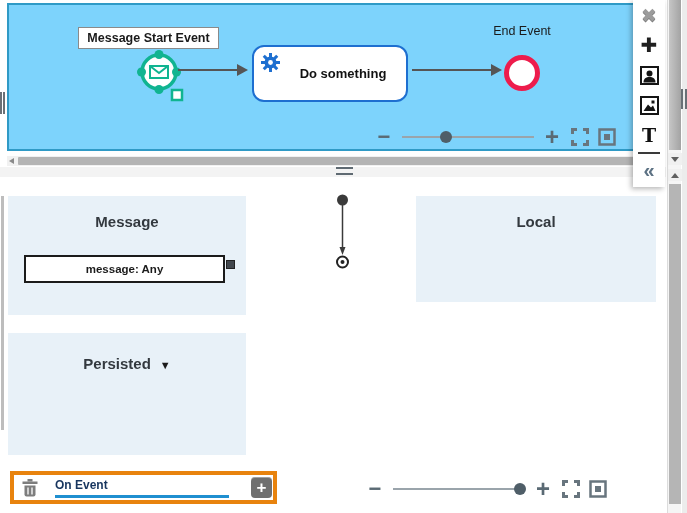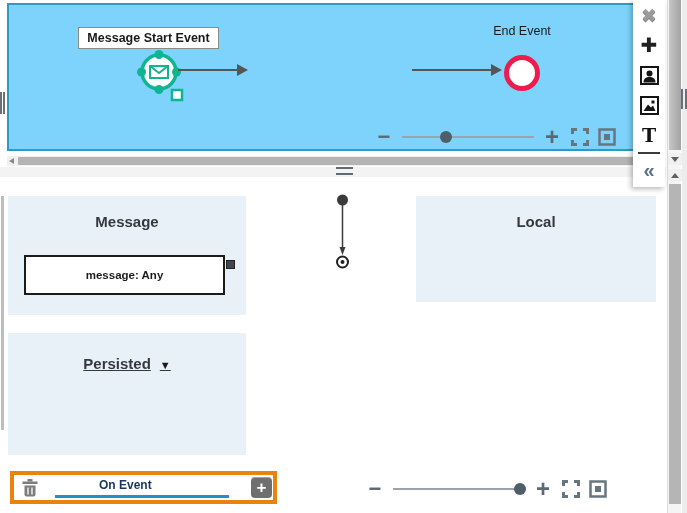--- a/index.html
+++ b/index.html
@@ -77,40 +77,40 @@
   .glyph-add{font-size:20px;color:#1f1f1f;}
   .glyph-text{font-family:"DejaVu Serif",serif;font-size:19px;font-weight:bold;color:#111;line-height:1;}
   .tool-divider{width:22px;border-top:2px solid #3a3a3a;margin:2px 0 1px 0;}
   .glyph-collapse{font-size:20px;font-weight:bold;color:#5d7284;line-height:1;}
   
   .panel{position:absolute;background:var(--panel-light-blue,#e8f1f8);}
   .panel-title{margin-top:17px;text-align:center;font-size:15px;font-weight:bold;color:#33393f;}
   .panel.message{left:8px;top:196px;width:238px;height:119px;}
   .panel.local{left:416px;top:196px;width:240px;height:106px;}
   .panel.persisted{left:8px;top:333px;width:238px;height:122px;}
-  .panel.persisted .panel-title{margin-top:22px;text-decoration:underline;}
+  .panel.persisted .panel-title{margin-top:22px;}
   .caret{font-size:11px;margin-left:9px;color:#1b1b1b;}
   .var-box{
-    position:absolute;left:24px;top:255px;width:201px;height:40px;background:#fff;
+    position:absolute;left:24px;top:255px;width:201px;height:28px;background:#fff;
     border:2px solid #1b1b1b;display:flex;align-items:center;justify-content:center;
     font-size:11.5px;font-weight:bold;color:#1b1b1b;
   }
   .var-port{position:absolute;right:-12px;top:3px;width:9px;height:9px;background:#41474d;border:1px solid #222;}
   .map-connector{position:absolute;left:330px;top:192px;}
   
   .on-event-bar{
     position:absolute;left:10px;top:471px;width:267px;height:33px;background:#fff;
     border:4px solid var(--highlight-orange,#e8830e);display:flex;align-items:center;
   }
   .trash-btn{margin-left:8px;display:flex;align-items:center;cursor:pointer;}
   .tab-name-field{
     margin-left:17px;width:174px;height:21px;display:flex;align-items:flex-end;
     border-bottom:3px solid var(--tab-underline-blue,#1f8fd0);cursor:text;
   }
-  .tab-name-field span{font-size:12px;font-weight:bold;color:var(--tab-text-navy,#17355e);padding-bottom:3px;margin-left:44px;}
+  .tab-name-field span{font-size:12px;font-weight:bold;color:var(--tab-text-navy,#17355e);padding-bottom:3px;}
   .add-tab-btn{
     margin-left:auto;margin-right:1px;width:21px;height:21px;border:none;border-radius:4px;
     background:#6f6f6f;color:#fff;font-size:17px;font-weight:bold;line-height:19px;text-align:center;
     padding:0;cursor:pointer;box-shadow:inset 0 1px 0 rgba(255,255,255,.35);
   }
 </style>
 </head>
 <body>
 
 <div class="stage">
@@ -134,20 +134,39 @@
         <circle cx="43.5" cy="27" r="4.5"></circle>
       </g>
       <rect x="39" y="45" width="10" height="10" fill="#fff" stroke="var(--start-event-teal,#10b491)" stroke-width="2.5"></rect>
     </svg>
 
     <svg class="flow-arrow" style="left:169px;top:58px" width="70" height="14" viewBox="0 0 70 14">
       <line x1="0" y1="7" x2="59" y2="7" stroke="#555" stroke-width="2"></line>
       <polygon points="59,1 70,7 59,13" fill="#555"></polygon>
     </svg>
 
+    <div class="task-node">
+      <svg class="gear-icon" width="19" height="19" viewBox="0 0 19 19">
+        <g fill="var(--task-blue,#1e6fd0)">
+          <circle cx="9.5" cy="9.5" r="6"></circle>
+          <g>
+            <rect x="8" y="0" width="3" height="5"></rect>
+            <rect x="8" y="14" width="3" height="5"></rect>
+            <rect x="0" y="8" width="5" height="3"></rect>
+            <rect x="14" y="8" width="5" height="3"></rect>
+            <rect x="8" y="0" width="3" height="5" transform="rotate(45 9.5 9.5)"></rect>
+            <rect x="8" y="14" width="3" height="5" transform="rotate(45 9.5 9.5)"></rect>
+            <rect x="0" y="8" width="5" height="3" transform="rotate(45 9.5 9.5)"></rect>
+            <rect x="14" y="8" width="5" height="3" transform="rotate(45 9.5 9.5)"></rect>
+          </g>
+          <circle cx="9.5" cy="9.5" r="2.4" fill="#fff"></circle>
+        </g>
+      </svg>
+      <span>Do something</span>
+    </div>
 
     <svg class="flow-arrow" style="left:403px;top:58px" width="90" height="14" viewBox="0 0 90 14">
       <line x1="0" y1="7" x2="79" y2="7" stroke="#555" stroke-width="2"></line>
       <polygon points="79,1 90,7 79,13" fill="#555"></polygon>
     </svg>
 
     <div class="end-event-label">End Event</div>
     <div class="end-event-circle"></div>
 
     <div class="zoom-controls top">

